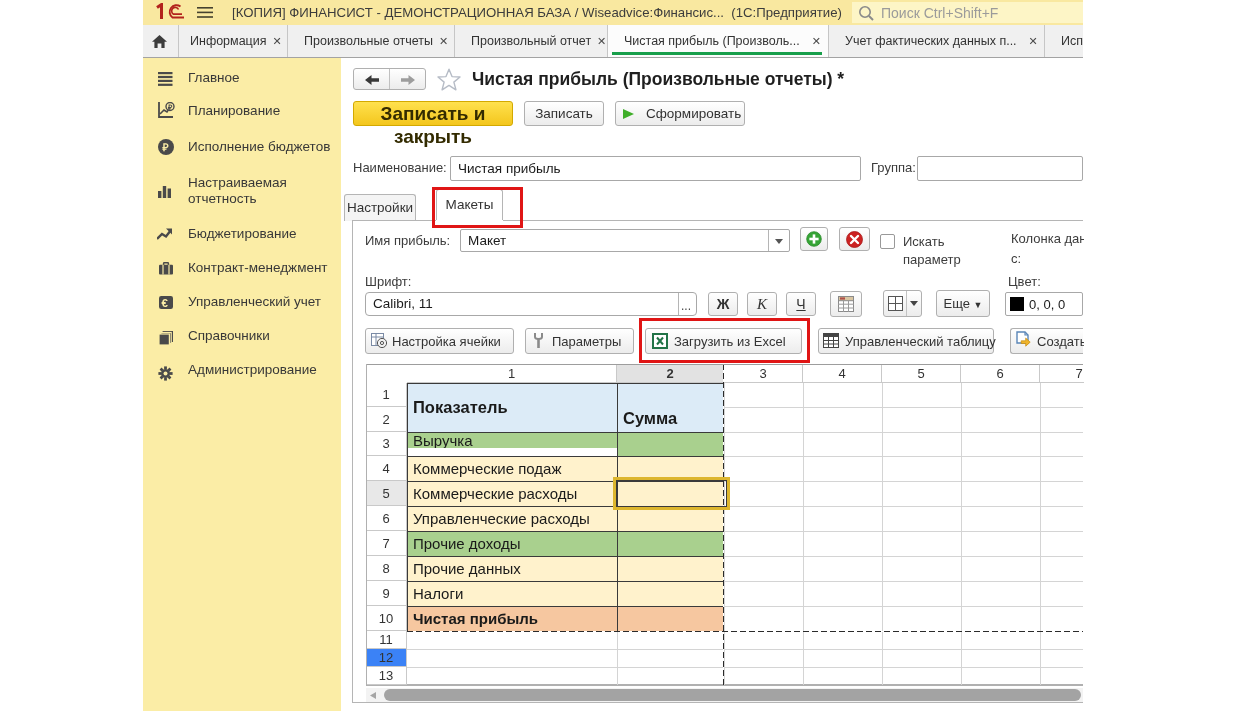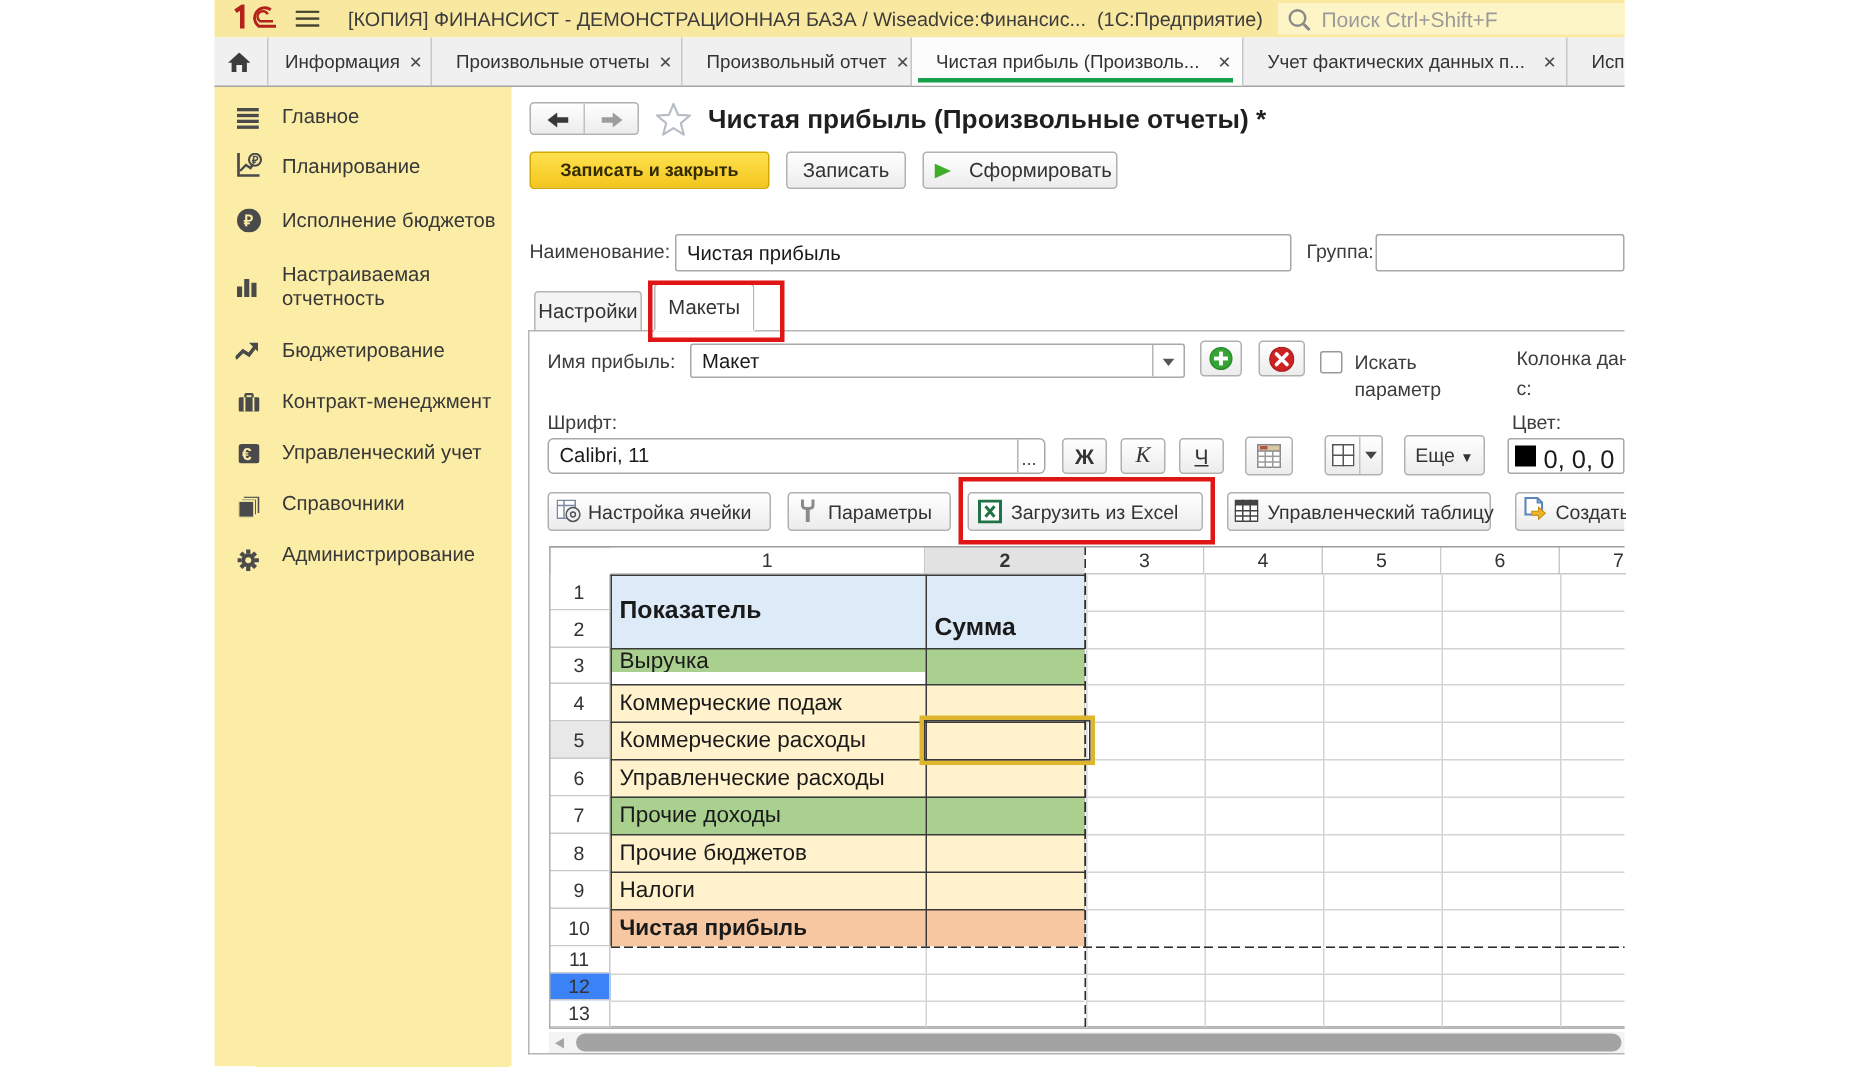--- a/index.html
+++ b/index.html
@@ -140,33 +140,33 @@
     <path d="M0 5 L6.5 0 L6.5 3.2 L14 3.2 L14 6.8 L6.5 6.8 L6.5 10 Z" fill="#383838"></path>
   </svg>
   <svg class="abs" style="left:401px;top:75px" width="14" height="10" viewBox="0 0 14 10">
     <path d="M14 5 L7.5 0 L7.5 3.2 L0 3.2 L0 6.8 L7.5 6.8 L7.5 10 Z" fill="#9d9d9d"></path>
   </svg>
   <svg class="abs" style="left:437px;top:68px" width="24" height="23" viewBox="0 0 24 23">
     <path d="M12 1.2 L15 8.6 L23 9 L16.9 14.1 L18.9 21.8 L12 17.4 L5.1 21.8 L7.1 14.1 L1 9 L9 8.6 Z" fill="#fff" stroke="#b6bcc6" stroke-width="1.4" stroke-linejoin="round"></path>
   </svg>
   <div class="abs" style="left:472px;top:69px;font-size:17.5px;font-weight:bold;color:#1f1f1f;white-space:nowrap">Чистая прибыль (Произвольные отчеты) *</div>
 
-  <div class="abs" style="left:353px;top:101px;width:160px;height:25px;background:linear-gradient(#ffe14e,#f3c61d);border:1px solid #d3a900;border-radius:3px;font-size:12px;font-weight:bold;color:#332b00;text-align:center;line-height:23px">Записать и закрыть</div>
+  <div class="abs" style="left:353px;top:101px;width:160px;height:25px;background:linear-gradient(#ffe14e,#f3c61d);border:1px solid #d3a900;border-radius:3px;font-size:19px;font-weight:bold;color:#332b00;text-align:center;line-height:23px">Записать и закрыть</div>
   <div class="btn" style="left:524px;top:101px;width:80px;height:25px;line-height:23px;font-size:13.5px">Записать</div>
   <div class="btn" style="left:615px;top:101px;width:130px;height:25px;line-height:23px;font-size:13.5px;padding-left:30px;text-align:left">Сформировать</div>
   <svg class="abs" style="left:623px;top:109px" width="11" height="10" viewBox="0 0 11 10">
     <path d="M0 0 L11 5 L0 10 Z" fill="#3fae29"></path>
   </svg>
 
   <div class="lbl" style="left:353px;top:160px">Наименование:</div>
   <div class="input" style="left:450px;top:156px;width:411px;height:25px;line-height:23px;padding-left:7px">Чистая прибыль</div>
   <div class="lbl" style="left:871px;top:160px">Группа:</div>
   <div class="input" style="left:917px;top:156px;width:166px;height:25px"></div>
 
-  <div class="abs" style="left:356px;top:194px;width:72px;height:27px;background:#f4f4f4;border:1px solid #b5b5b5;border-bottom:none;border-radius:3px 3px 0 0;font-size:13.5px;color:#333;text-align:center;line-height:26px">Настройки</div>
+  <div class="abs" style="left:344px;top:194px;width:72px;height:27px;background:#f4f4f4;border:1px solid #b5b5b5;border-bottom:none;border-radius:3px 3px 0 0;font-size:13.5px;color:#333;text-align:center;line-height:26px">Настройки</div>
   <div class="abs" style="left:436px;top:189px;width:67px;height:32px;background:#fff;border:1px solid #b5b5b5;border-bottom:none;border-radius:3px 3px 0 0;font-size:13.5px;color:#333;text-align:center;line-height:30px">Макеты</div>
 
   <div class="abs" style="left:352px;top:220px;width:731px;height:1px;background:#b5b5b5"></div>
   <div class="abs" style="left:436px;top:220px;width:67px;height:1px;background:#fff"></div>
   <div class="abs" style="left:352px;top:220px;width:1px;height:483px;background:#b5b5b5"></div>
   <div class="abs" style="left:352px;top:702px;width:731px;height:1px;background:#b5b5b5"></div>
   <div class="redrect" style="left:432px;top:187px;width:91px;height:41px"></div>
 
   <div class="lbl" style="left:365px;top:233px">Имя прибыль:</div>
   <div class="input" style="left:460px;top:229px;width:330px;height:23px;line-height:21px;padding-left:7px">Макет</div>
@@ -213,21 +213,21 @@
     <line x1="7.5" y1="0" x2="7.5" y2="15" stroke="#555"></line>
       <line x1="0" y1="7.5" x2="15" y2="7.5" stroke="#555"></line>
   </svg>
   <svg class="abs" style="left:910px;top:301px" width="8" height="5" viewBox="0 0 8 5">
       <path d="M0 0 L8 0 L4 5 Z" fill="#444"></path>
     </svg>
   <div class="btn" style="left:936px;top:290px;width:54px;height:27px;line-height:25px">Еще <span style="font-size:9px">▼</span></div>
   <div class="lbl" style="left:1008px;top:274px">Цвет:</div>
   <div class="input" style="left:1005px;top:292px;width:78px;height:24px"></div>
   <div class="abs" style="left:1010px;top:297px;width:14px;height:14px;background:#000"></div>
-  <div class="abs" style="left:1029px;top:297px;font-size:17px;color:#1a1a1a">0, 0, 0</div>
+  <div class="abs" style="left:1029px;top:297px;font-size:13px;color:#1a1a1a">0, 0, 0</div>
 
   <div class="btn" style="left:365px;top:328px;width:149px;height:26px"></div>
   <svg class="abs" style="left:371px;top:333px" width="17" height="16" viewBox="0 0 17 16">
     <rect x="0.5" y="0.5" width="12" height="12" fill="#fff" stroke="#7a8aa5"></rect>
     <line x1="0.5" y1="4" x2="12.5" y2="4" stroke="#7a8aa5"></line>
       <line x1="5" y1="0.5" x2="5" y2="12.5" stroke="#7a8aa5"></line>
     <circle cx="11" cy="10" r="4.6" fill="#f0f0f0" stroke="#555"></circle>
     <circle cx="11" cy="10" r="1.6" fill="none" stroke="#555"></circle>
   </svg>
   <div class="abs" style="left:392px;top:334px;font-size:13px;color:#333">Настройка ячейки</div>
@@ -311,21 +311,21 @@
     <div class="cell" style="left:407px;top:432px;width:210px;height:16px;background:#a9d08e;">Выручка</div>
     <div class="cell" style="left:617px;top:432px;width:107px;height:24px;background:#a9d08e;"></div>
     <div class="cell" style="left:407px;top:456px;width:210px;height:25px;background:#fff2cc;">Коммерческие подаж</div>
     <div class="cell" style="left:617px;top:456px;width:107px;height:25px;background:#fff2cc;"></div>
     <div class="cell" style="left:407px;top:481px;width:210px;height:25px;background:#fff2cc;">Коммерческие расходы</div>
     <div class="cell" style="left:617px;top:481px;width:107px;height:25px;background:#fff2cc;"></div>
     <div class="cell" style="left:407px;top:506px;width:210px;height:25px;background:#fff2cc;">Управленческие расходы</div>
     <div class="cell" style="left:617px;top:506px;width:107px;height:25px;background:#fff2cc;"></div>
     <div class="cell" style="left:407px;top:531px;width:210px;height:25px;background:#a9d08e;">Прочие доходы</div>
     <div class="cell" style="left:617px;top:531px;width:107px;height:25px;background:#a9d08e;"></div>
-    <div class="cell" style="left:407px;top:556px;width:210px;height:25px;background:#fff2cc;">Прочие бюджетов</div>
+    <div class="cell" style="left:407px;top:556px;width:210px;height:25px;background:#fff2cc;">Прочие данных</div>
     <div class="cell" style="left:617px;top:556px;width:107px;height:25px;background:#fff2cc;"></div>
     <div class="cell" style="left:407px;top:581px;width:210px;height:25px;background:#fff2cc;">Налоги</div>
     <div class="cell" style="left:617px;top:581px;width:107px;height:25px;background:#fff2cc;"></div>
     <div class="cell" style="left:407px;top:606px;width:210px;height:25px;background:#f6c7a0;font-weight:bold;">Чистая прибыль</div>
     <div class="cell" style="left:617px;top:606px;width:107px;height:25px;background:#f6c7a0;"></div>
     <div class="abs" style="left:407px;top:383px;width:1px;height:248px;background:#3a3a3a"></div>
     <div class="abs" style="left:617px;top:383px;width:1px;height:248px;background:#3a3a3a"></div>
     <div class="abs" style="left:723px;top:383px;width:1px;height:248px;background:#3a3a3a"></div>
     <div class="abs" style="left:407px;top:383px;width:317px;height:1px;background:#3a3a3a"></div>
     <div class="abs" style="left:407px;top:432px;width:317px;height:1px;background:#3a3a3a"></div>

